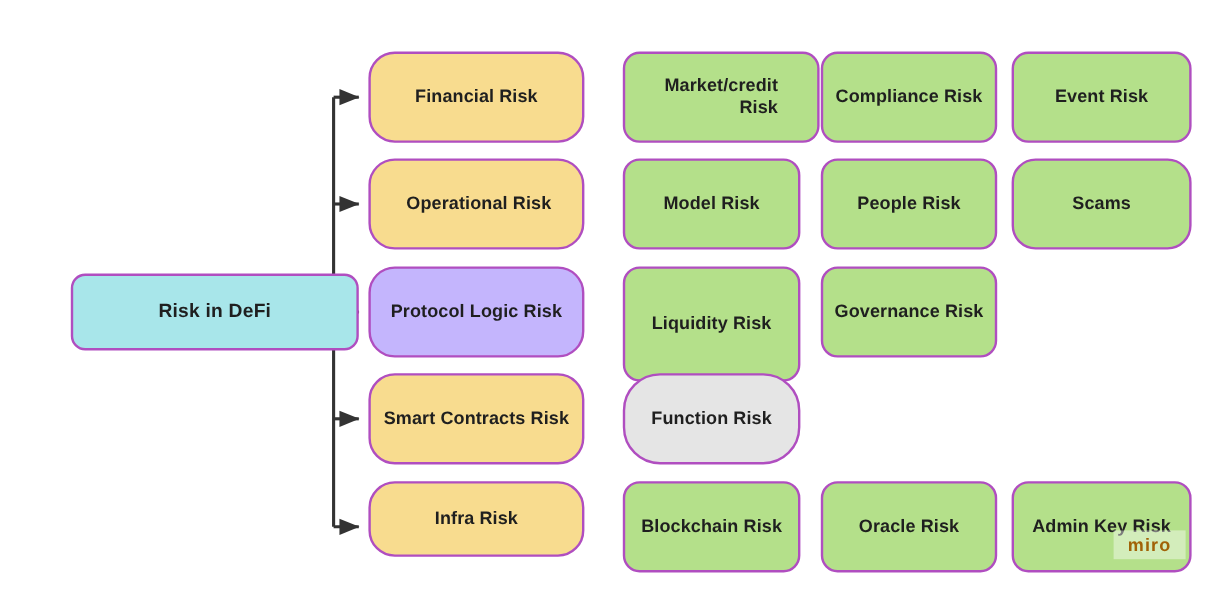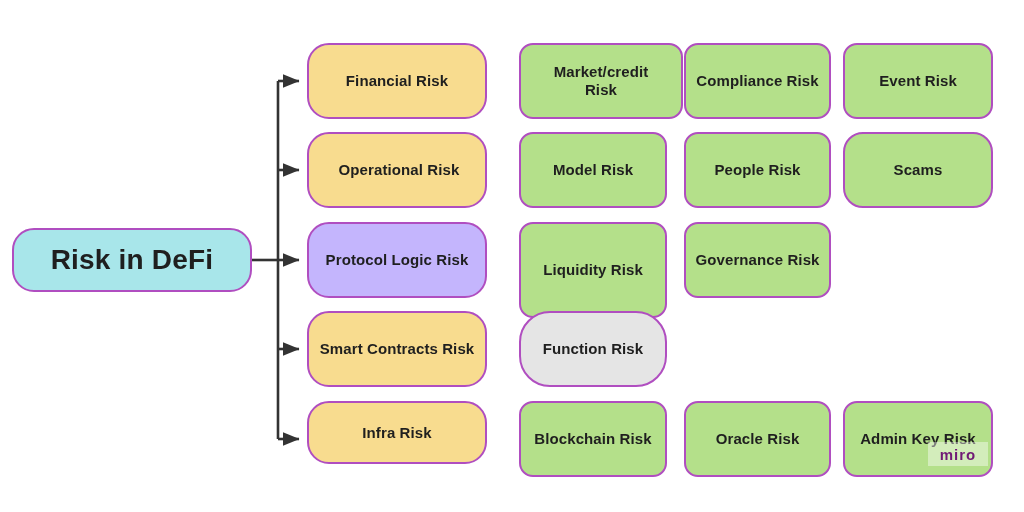--- a/index.html
+++ b/index.html
@@ -36,23 +36,24 @@
     color: #1f1f1f;
     font-weight: bold;
     font-size: 15px;
     line-height: 1.18;
     letter-spacing: 0.1px;
     padding: 4px 8px;
   }
 
   .node.root {
     background: #a8e6ea;
-    border-radius: 22px;
-    font-size: 28px;
+    border-radius: 12px;
+    font-size: 16px;
     letter-spacing: 0.2px;
+    margin-left: 47px;
   }
 
   .node.cat {
     background: #f8dc8f;
     border-radius: 22px;
   }
 
   .node.sub {
     background: #b4e08a;
   }
@@ -127,21 +128,21 @@
   <div class="node cat" style="left: 307px; top: 222px; width: 180px; height: 76px; background: #c4b5fd;">
     <span class="label">Protocol Logic Risk</span>
   </div>
   <div class="node cat" style="left: 307px; top: 311px; width: 180px; height: 76px; background: rgb(248, 220, 143);">
     <span class="label">Smart Contracts Risk</span>
   </div>
   <div class="node cat" style="left: 307px; top: 401px; width: 180px; height: 63px; background: rgb(248, 220, 143);">
     <span class="label">Infra Risk</span>
   </div>
 
-  <div class="node sub" style="left: 519px; top: 43px; width: 164px; height: 76px; background: rgb(180, 224, 138);">
+  <div class="node sub" style="left: 519px; top: 43px; width: 164px; height: 76px; background: rgb(180, 224, 138); text-align: right;">
     <span class="label">Market/credit
 Risk</span>
   </div>
   <div class="node sub" style="left: 684px; top: 43px; width: 147px; height: 76px; background: rgb(180, 224, 138);">
     <span class="label">Compliance Risk</span>
   </div>
   <div class="node sub" style="left: 843px; top: 43px; width: 150px; height: 76px; background: rgb(180, 224, 138);">
     <span class="label">Event Risk</span>
   </div>
 
@@ -169,17 +170,17 @@
   <div class="node sub" style="left: 519px; top: 401px; width: 148px; height: 76px; background: rgb(180, 224, 138);">
     <span class="label">Blockchain Risk</span>
   </div>
   <div class="node sub" style="left: 684px; top: 401px; width: 147px; height: 76px; background: rgb(180, 224, 138);">
     <span class="label">Oracle Risk</span>
   </div>
   <div class="node sub" style="left: 843px; top: 401px; width: 150px; height: 76px; background: rgb(180, 224, 138);">
     <span class="label">Admin Key Risk</span>
   </div>
 
-  <div id="watermark" style="color: #701a75;">
+  <div id="watermark" style="color: #a16207;">
     <span>miro</span>
   </div>
 
 </div>
 
 </body></html>

